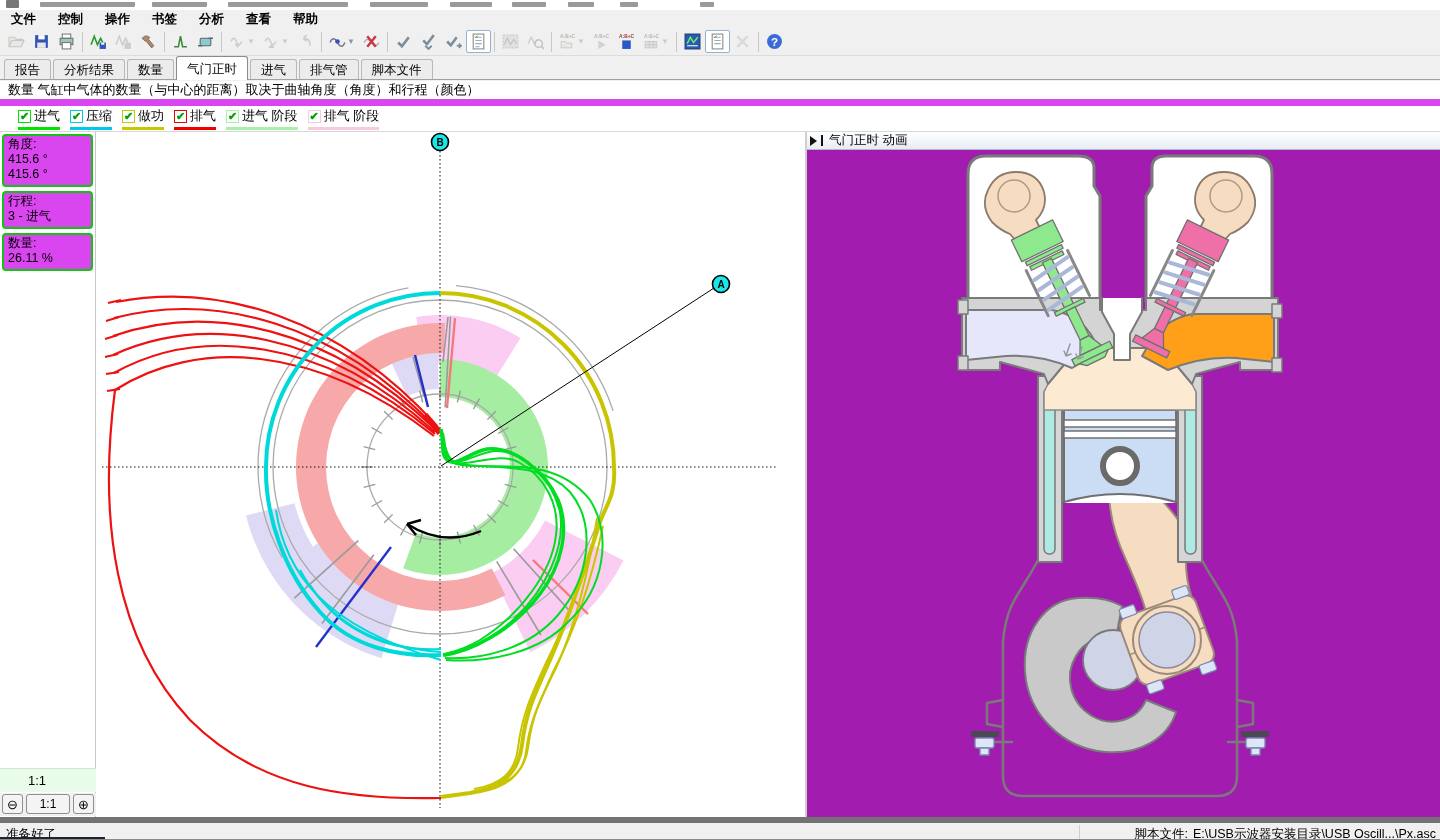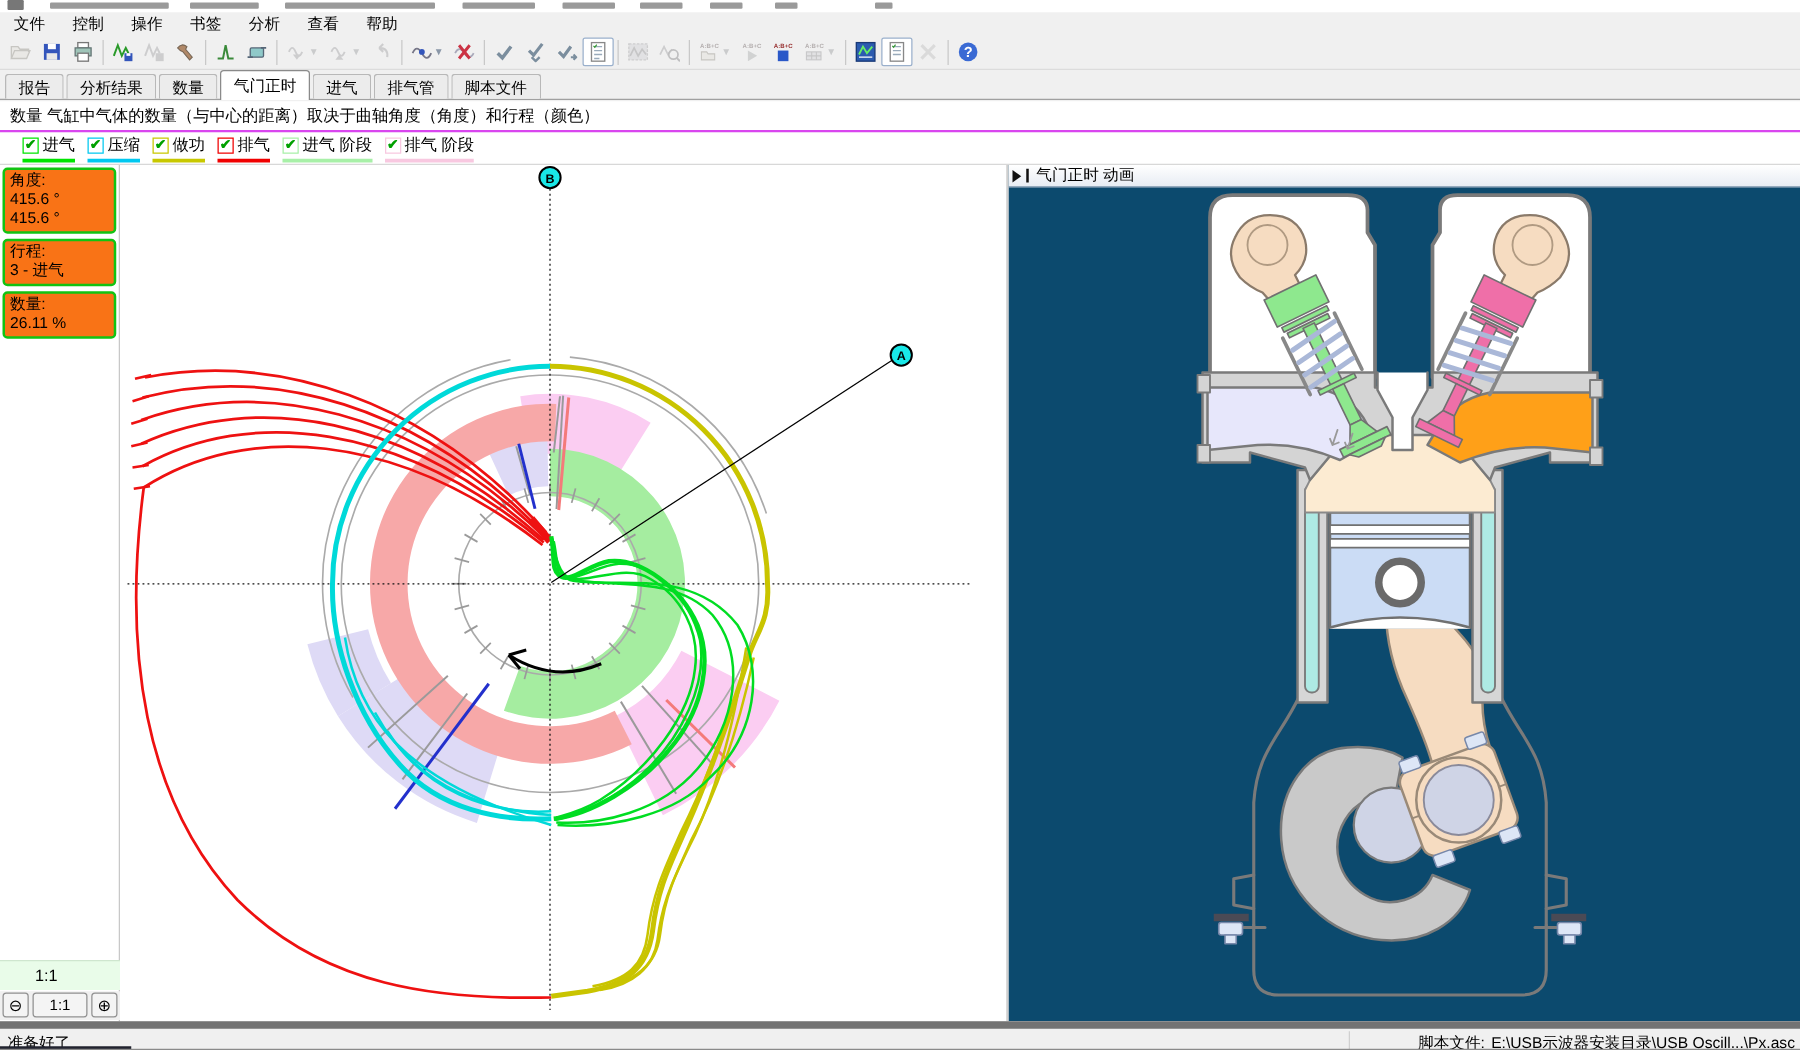--- a/index.html
+++ b/index.html
@@ -2,62 +2,62 @@
 <html><head>
 <meta charset="utf-8">
 <style>
   * { margin:0; padding:0; box-sizing:border-box; }
   html,body { width:1440px; height:840px; overflow:hidden; background:#f0f0f0;
     font-family:"Liberation Sans", sans-serif; font-size:12.5px; color:#000; }
 
   
   .titlebar { position:absolute; left:0; top:0; width:1440px; height:10px; background:#fff; overflow:hidden; }
   .titlebar .frag { position:absolute; top:2px; height:5px; background:#9a9a9a; border-radius:1px; }
-  .menubar { position:absolute; left:0; top:10px; width:1440px; height:18px; background:#f0f0f0; display:flex; align-items:center; }
+  .menubar { position:absolute; left:0; top:10px; width:1440px; height:18px; background:#f0f0f0; display:flex; align-items:center;font-weight:bold; }
   .menubar .mi { padding:1px 11px; cursor:default; }
   .toolbar { position:absolute; left:0; top:28px; width:1440px; height:28px; background:#f0f0f0;
     display:flex; align-items:center; padding-left:4px; border-bottom:1px solid #dcdcdc; }
   .tbtn { width:25px; height:23px; display:flex; align-items:center; justify-content:center; border:1px solid transparent; border-radius:2px; }
   .tbtn svg { width:17px; height:17px; }
   .tbtn.dd { width:34px; }
   .tbtn.dd .caret { font-size:8px; color:#8a97a8; margin-left:1px; }
   .tbtn.disabled { opacity:.4; filter:grayscale(.8); }
   .tbtn.active { background:#fff; border:1px solid #9ab0cc; }
   .tsep { width:1px; height:20px; background:#c8c8c8; margin:0 3px; }
 
   
   .tabsbar { position:absolute; left:0; top:56px; width:1440px; height:24px; background:#f0f0f0;
     display:flex; align-items:flex-end; padding-left:4px; border-bottom:1px solid #a0a0a0; }
   .tab { height:20px; padding:2px 10px 0 10px; margin-right:2px; background:#ececec;
     border:1px solid #b8b8b8; border-bottom:none; border-radius:3px 3px 0 0;text-align:right; }
   .tab.active { background:#fff; height:24px; margin-bottom:-1px; padding-top:4px; border-color:#8a8a8a; font-weight:normal; }
 
   .descbar { position:absolute; left:0; top:81px; width:1440px; height:25px; background:#fff;
-    display:flex; align-items:center; padding-left:8px; font-size:13px; border-bottom:2px solid #d946ef; }
+    display:flex; align-items:center; padding-left:8px; font-size:13px; border-bottom:7px solid #d946ef; }
   .filtersbar { position:absolute; left:0; top:106px; width:1440px; height:26px; background:#fff;
     display:flex; align-items:center; padding-left:18px; border-bottom:1px solid #d8d8d8; }
   .filter { display:flex; align-items:center; gap:3px; padding-bottom:2px; margin-right:10px; border-bottom:3px solid #000; }
   .filter .cb { width:13px; height:13px; border:1px solid #888; background:#fff; font-size:11px; line-height:11px;
     color:#00a000; font-weight:bold; text-align:center; }
   .filter .lb { font-size:13px; }
 
   
   .main { position:absolute; left:0; top:132px; width:1440px; height:685px; background:#fff; }
   .readouts { position:absolute; left:0; top:0; width:96px; height:685px; background:#fff; border-right:1px solid #c8c8c8; }
-  .rbox { margin:2px 2px 4px 2px; border:2px solid #12c312; border-radius:4px; background:#f97316; padding:1px 4px 3px 4px; line-height:15px; font-size:12.5px; }
+  .rbox { margin:2px 2px 4px 2px; border:2px solid #12c312; border-radius:4px; background:#d946ef; padding:1px 4px 3px 4px; line-height:15px; font-size:12.5px; }
   .scale-row { position:absolute; left:0; bottom:25px; width:96px; height:24px; background:#e9fce9; border-top:1px solid #cfe6cf;
     display:flex; align-items:center; padding-left:28px; font-size:13px; }
   .zoom-row { position:absolute; left:0; bottom:1px; width:96px; height:23px; display:flex; gap:3px; padding:1px 2px; background:#f0f0f0; }
   .zbtn { height:20px; border:1px solid #909090; border-radius:3px; background:#f4f4f4; display:flex; align-items:center; justify-content:center; font-size:13px; }
   .zbtn.sq { width:21px; } .zbtn.wide { flex:1; font-size:12px; }
 
   .chart-wrap { position:absolute; left:97px; top:0; width:708px; height:685px; background:#fff; }
   .splitter { position:absolute; left:805px; top:0; width:2px; height:685px; background:#cfcfcf; }
 
-  .rightpanel { position:absolute; left:807px; top:0; width:633px; height:685px; background:#0c4a6e; }
+  .rightpanel { position:absolute; left:807px; top:0; width:633px; height:685px; background:#a21caf; }
   .rp-header { position:absolute; left:0; top:0; width:633px; height:18px;
     background:linear-gradient(#ffffff,#e7ecf3); border-bottom:1px solid #aebccd;
     display:flex; align-items:center; gap:4px; padding-left:3px; font-size:12.5px; }
   .rp-tri { width:0; height:0; border-left:7px solid #111; border-top:5px solid transparent; border-bottom:5px solid transparent; }
   .rp-bar { width:2px; height:11px; background:#111; margin-right:2px; }
 
   
   .statusbar { position:absolute; left:0; top:817px; width:1440px; height:23px; background:#f0f0f0; border-top:6px solid #737373; }
   .statusbar .left { position:absolute; left:6px; top:3px; }
   .statusbar .right { position:absolute; right:4px; top:3px; display:flex; gap:5px; }

